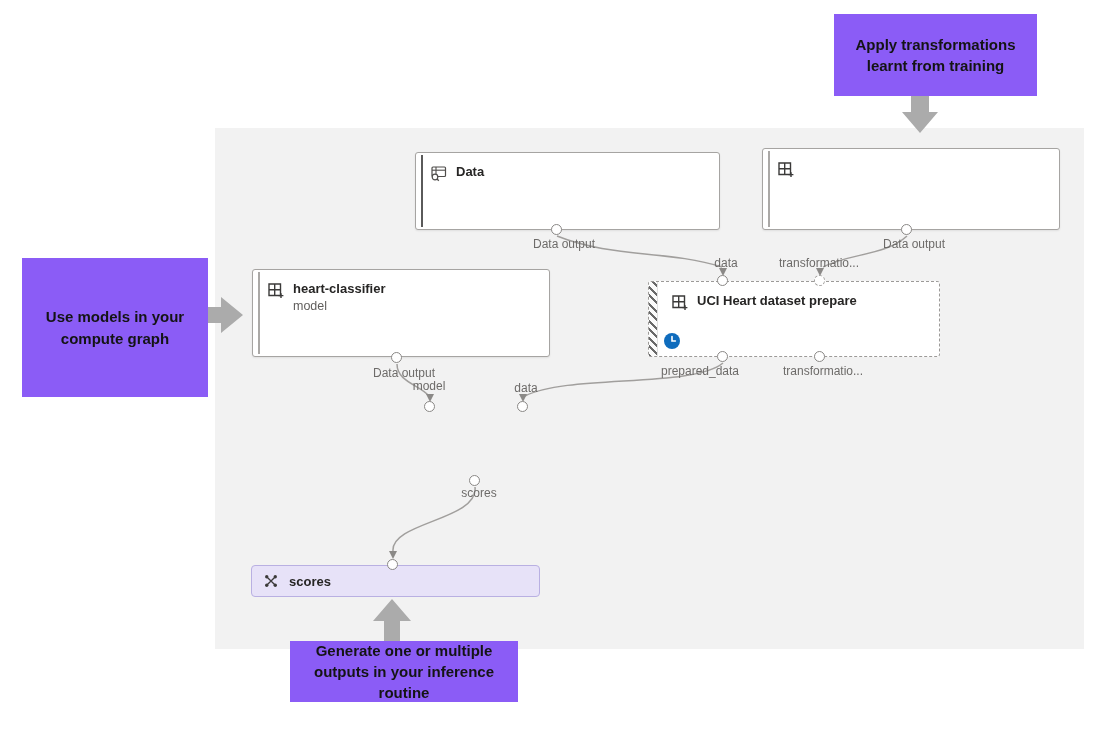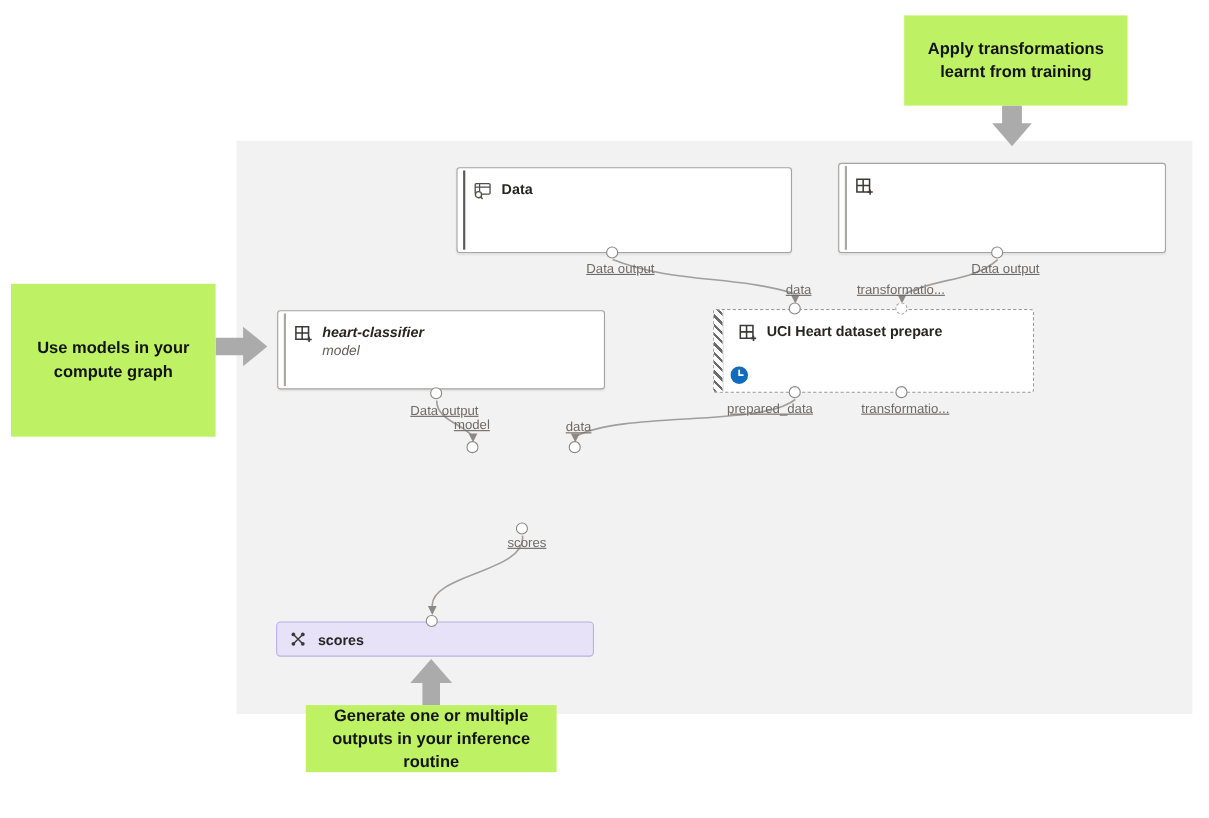--- a/index.html
+++ b/index.html
@@ -4,23 +4,23 @@
 <style>
   * { box-sizing: border-box; margin: 0; padding: 0; }
   html, body { background: #ffffff; }
   body { font-family: "Liberation Sans", sans-serif; }
   #stage { position: relative; width: 1099px; height: 744px; background: #ffffff; overflow: hidden; }
 
   
   .canvas { position: absolute; left: 215px; top: 128px; width: 869px; height: 521px; background: #f2f2f2; }
 
   
-  .callout { position: absolute; background: #bef264; color: #141414; font-weight: bold;
+  .callout { position: absolute; background: #8b5cf6; color: #141414; font-weight: bold;
              font-size: 15px; line-height: 1.42; text-align: center;
-             display: flex; align-items: center; padding: 8px 10px; }
+             display: flex; align-items: center; padding: 8px 10px; margin-left: 12px; }
   .callout-top    { left: 822px; top: 14px;  width: 203px; height: 82px; }
   .callout-left   { left: 10px;  top: 258px; width: 186px; height: 139px; }
   .callout-bottom { left: 278px; top: 641px; width: 228px; height: 61px; }
 
   
   svg.overlay { position: absolute; left: 0; top: 0; pointer-events: none; }
 
   
   .node { position: absolute; background: #ffffff; border: 1px solid #a6a4a2; border-radius: 3px;
           box-shadow: 0 1px 2px rgba(0,0,0,0.08); }
@@ -44,21 +44,21 @@
                  display: flex; align-items: center; gap: 10px; padding: 0 11px; }
   .node-scores .pill-title { font-size: 13px; font-weight: bold; color: #262524; }
 
   
   .port { position: absolute; width: 11px; height: 11px; border-radius: 50%;
           background: #ffffff; border: 1px solid #8a8886; margin-left: -6px; margin-top: -6px; }
   .port.dashed { border-style: dashed; border-color: #a5a3a1; }
 
   
   .wlabel { position: absolute; transform: translateX(-50%); font-size: 12px; color: #6d6b69;
-            white-space: nowrap; text-decoration: underline; }
+            white-space: nowrap; }
 </style>
 </head>
 <body>
 
 <div id="stage">
 
   <div class="canvas"></div>
 
   <svg class="overlay" width="1099" height="744">
 
@@ -112,21 +112,21 @@
   <div class="node" style="left:762px; top:148px; width:298px; height:82px;">
     <div class="grip"></div>
     <span class="node-icon">
       <svg viewBox="0 0 19 19" width="19" height="19">
         <path d="M3 3 H14.5 V14.5 H3 Z M3 8.7 H14.5 M8.7 3 V14.5" fill="none" stroke="#3b3a39" stroke-width="1.4"></path>
         <path d="M15 12.2 V17 M12.6 14.6 H17.4" stroke="#3b3a39" stroke-width="1.4"></path>
       </svg>
     </span>
   </div>
 
-  <div class="node" style="left:252px; top:282px; width:298px; height:72px;font-style:italic;">
+  <div class="node" style="left:252px; top:269px; width:298px; height:88px;">
     <div class="grip"></div>
     <span class="node-icon">
       <svg viewBox="0 0 19 19" width="19" height="19">
         <path d="M3 3 H14.5 V14.5 H3 Z M3 8.7 H14.5 M8.7 3 V14.5" fill="none" stroke="#3b3a39" stroke-width="1.4"></path>
         <path d="M15 12.2 V17 M12.6 14.6 H17.4" stroke="#3b3a39" stroke-width="1.4"></path>
       </svg>
     </span>
     <div class="node-body">
       <div class="node-title">heart-classifier</div>
       <div class="node-sub">model</div>

